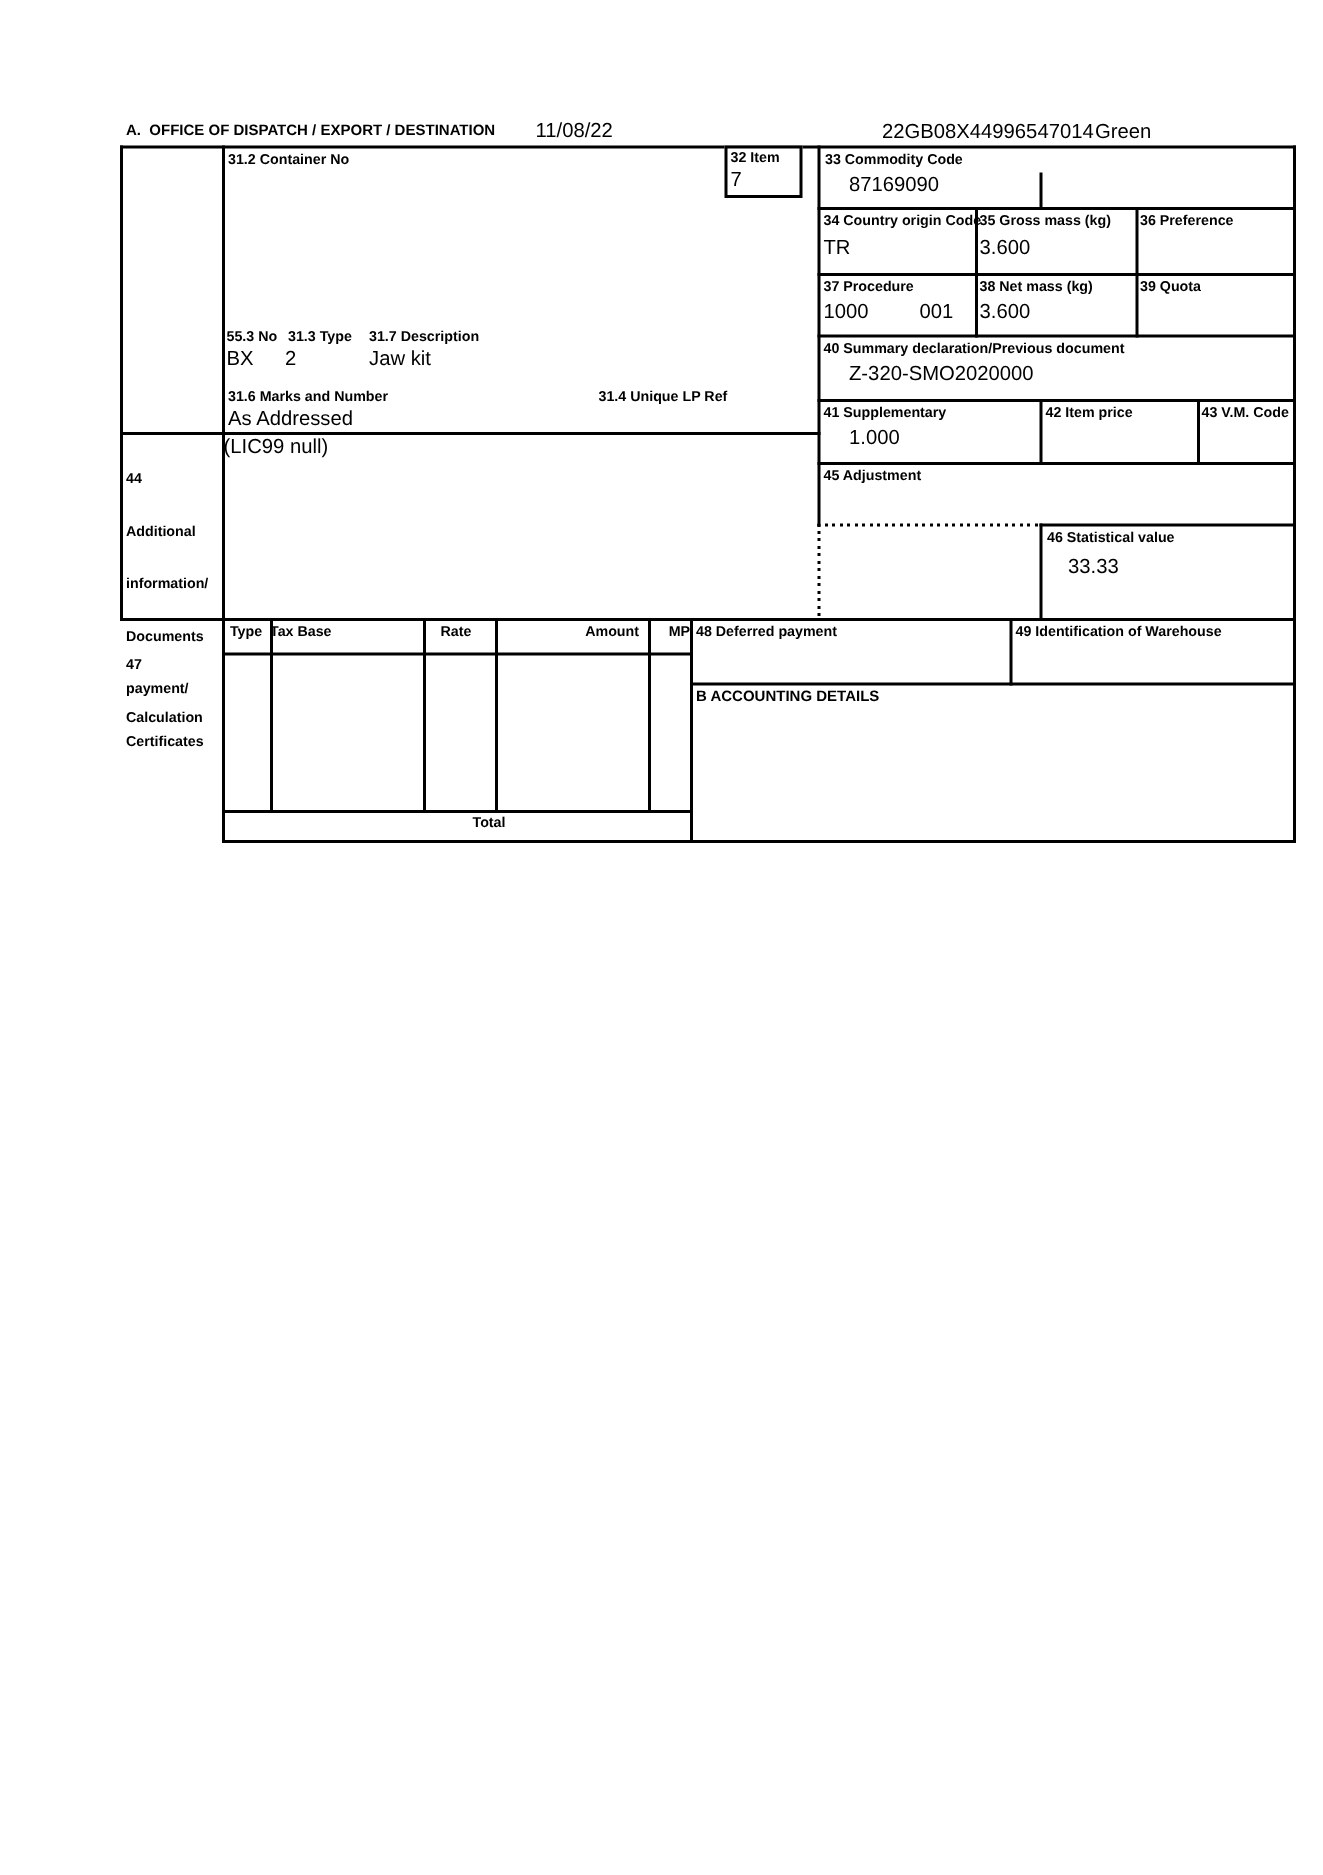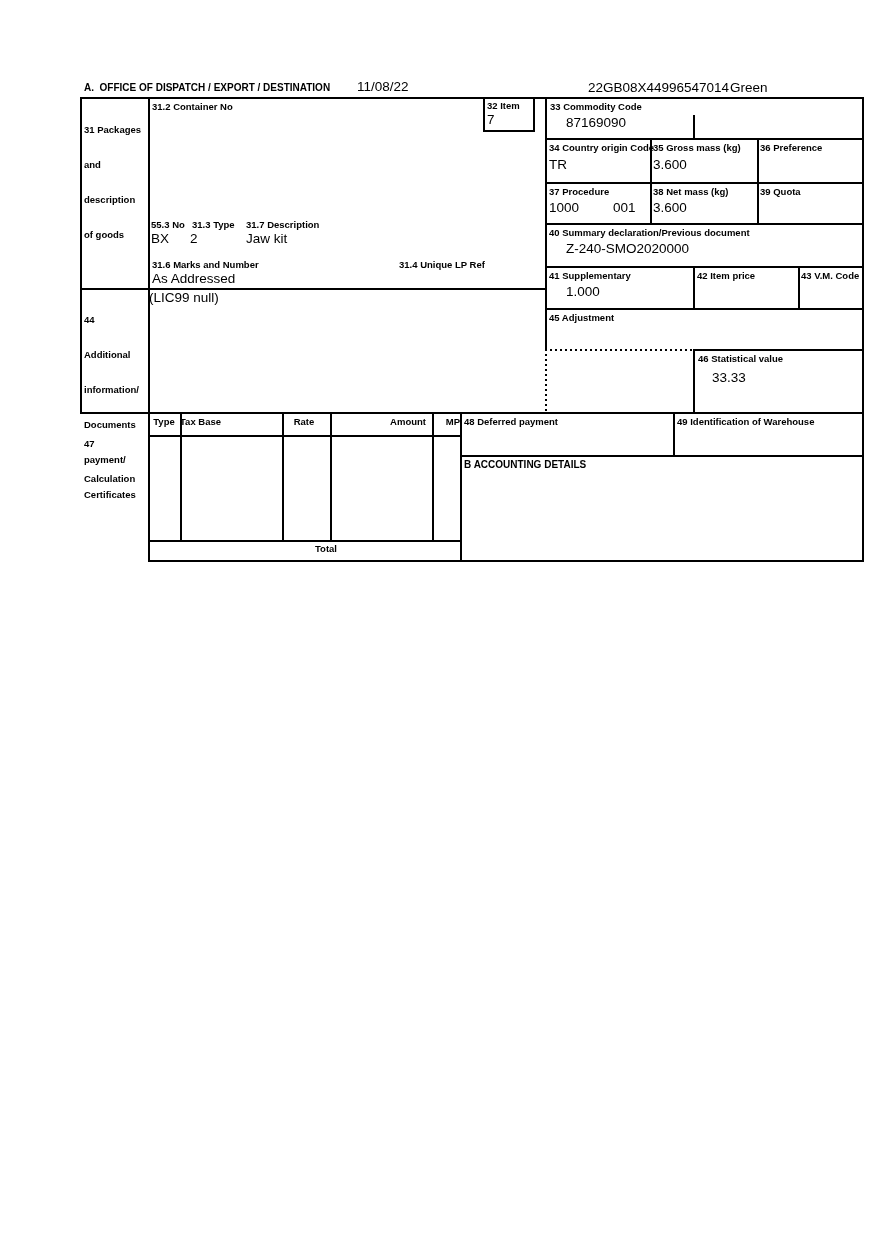--- a/index.html
+++ b/index.html
@@ -51,26 +51,20 @@
   <div class="ln" style="left:693px;top:266px;width:2px;height:44px"></div>
   <div class="ln" style="left:798px;top:266px;width:2px;height:44px"></div>
   <div class="ln" style="left:693px;top:349px;width:2px;height:65px"></div>
   <div class="ln" style="left:673px;top:412px;width:2px;height:45px"></div>
   <div class="ln" style="left:180px;top:412px;width:2px;height:130px"></div>
   <div class="ln" style="left:282px;top:412px;width:2px;height:130px"></div>
   <div class="ln" style="left:330px;top:412px;width:2px;height:130px"></div>
   <div class="ln" style="left:432px;top:412px;width:2px;height:130px"></div>
   <div class="ln" style="left:460px;top:412px;width:2px;height:150px"></div>
 
-  <div class="stack" style="left:84px;top:101px">
-    <div>31 Packages</div>
-    <div>and</div>
-    <div>description</div>
-    <div>of goods</div>
-  </div>
 
   <span class="lbl" style="left:152px;top:101px">31.2 Container No</span>
   <span class="lbl" style="left:151px;top:219px">55.3 No</span>
   <span class="lbl" style="left:192px;top:219px">31.3 Type</span>
   <span class="lbl" style="left:246px;top:219px">31.7 Description</span>
   <span class="val" style="left:151px;top:231px">BX</span>
   <span class="val" style="left:190px;top:231px">2</span>
   <span class="val" style="left:246px;top:231px">Jaw kit</span>
   <span class="lbl" style="left:152px;top:259px">31.6 Marks and Number</span>
   <span class="lbl" style="left:399px;top:259px">31.4 Unique LP Ref</span>
@@ -90,21 +84,21 @@
   <span class="lbl" style="left:760px;top:142px">36 Preference</span>
 
   <span class="lbl" style="left:549px;top:186px">37 Procedure</span>
   <span class="val" style="left:549px;top:200px">1000</span>
   <span class="val" style="left:613px;top:200px">001</span>
   <span class="lbl" style="left:653px;top:186px">38 Net mass (kg)</span>
   <span class="val" style="left:653px;top:200px">3.600</span>
   <span class="lbl" style="left:760px;top:186px">39 Quota</span>
 
   <span class="lbl" style="left:549px;top:227px">40 Summary declaration/Previous document</span>
-  <span class="val" style="left:566px;top:241px">Z-240-SMO2020000</span>
+  <span class="val" style="left:566px;top:241px">Z-320-SMO2020000</span>
 
   <span class="lbl" style="left:549px;top:270px">41 Supplementary</span>
   <span class="val" style="left:566px;top:284px">1.000</span>
   <span class="lbl" style="left:697px;top:270px">42 Item price</span>
   <span class="lbl" style="left:801px;top:270px">43 V.M. Code</span>
 
   <span class="lbl" style="left:549px;top:312px">45 Adjustment</span>
 
   <span class="lbl" style="left:698px;top:353px">46 Statistical value</span>
   <span class="val" style="left:712px;top:370px">33.33</span>

